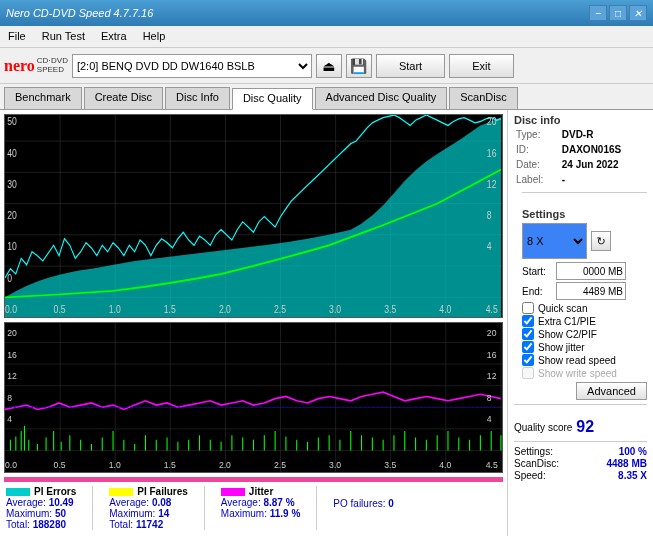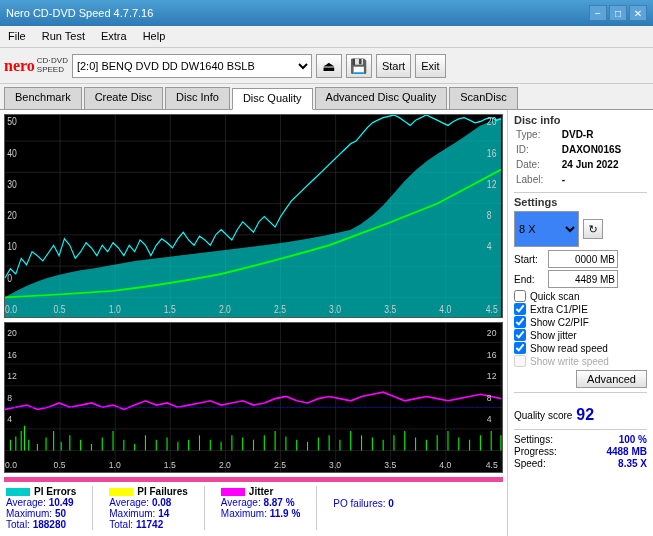--- a/index.html
+++ b/index.html
@@ -13,20 +13,21 @@
     }
     
     .title-bar {
       background: linear-gradient(to bottom, #4a9fd4, #2e7ab5);
       color: white;
       display: flex;
       align-items: center;
       justify-content: space-between;
       padding: 4px 6px;
       height: 26px;
+      font-style: italic;
     }
     .title-bar-title { font-size: 11px; font-weight: normal; }
     .title-bar-controls { display: flex; gap: 2px; }
     .title-btn {
       background: #5ba3d8;
       border: 1px solid #4080b0;
       color: white;
       width: 18px;
       height: 16px;
       font-size: 10px;
@@ -77,21 +78,21 @@
     .drive-selector {
       flex: 1;
       max-width: 240px;
       height: 24px;
       font-size: 11px;
       border: 1px solid #999;
       background: white;
     }
     .toolbar-btn {
       height: 24px;
-      padding: 2px 5px;
+      padding: 2px 22px;
       font-size: 11px;
       border: 1px solid #999;
       background: linear-gradient(to bottom, #fff, #e0e0e0);
       cursor: pointer;
       white-space: nowrap;
     }
     .toolbar-icon-btn {
       width: 26px; height: 24px;
       border: 1px solid #999;
       background: linear-gradient(to bottom, #fff, #e0e0e0);
@@ -177,21 +178,22 @@
       font-size: 11px;
       font-weight: bold;
       color: #333;
     }
     .info-table { width: 100%; font-size: 10px; }
     .info-table td { padding: 1px 0; vertical-align: top; }
     .info-table td:first-child { color: #666; white-space: nowrap; padding-right: 4px; }
     .info-value { font-weight: bold; }
     .settings-section {
       border-top: 1px solid #ccc;
-      padding-top: 3px;
+      padding-top: 15px;
+      margin-left: 8px;
     }
     .speed-row {
       display: flex; align-items: center; gap: 4px; margin: 3px 0;
     }
     .speed-select {
       width: 65px; height: 36px; font-size: 11px;
       border: 1px solid #999; background: #3b82f6;
     }
     .mb-row { display: flex; align-items: center; gap: 4px; margin: 2px 0; font-size: 10px; }
     .mb-label { width: 30px; }
@@ -552,21 +554,21 @@
         <span class="quality-score">92</span>
       </div>
     </div>
 
     <div class="progress-section">
       <div class="prog-row">
         <span>Settings:</span>
         <span class="prog-value">100 %</span>
       </div>
       <div class="prog-row">
-        <span>Progress:</span>
+        <span>ScanDisc:</span>
         <span class="prog-value">4488 MB</span>
       </div>
       <div class="prog-row">
         <span>Speed:</span>
         <span class="prog-value">8.35 X</span>
       </div>
     </div>
 
   </div>
 

